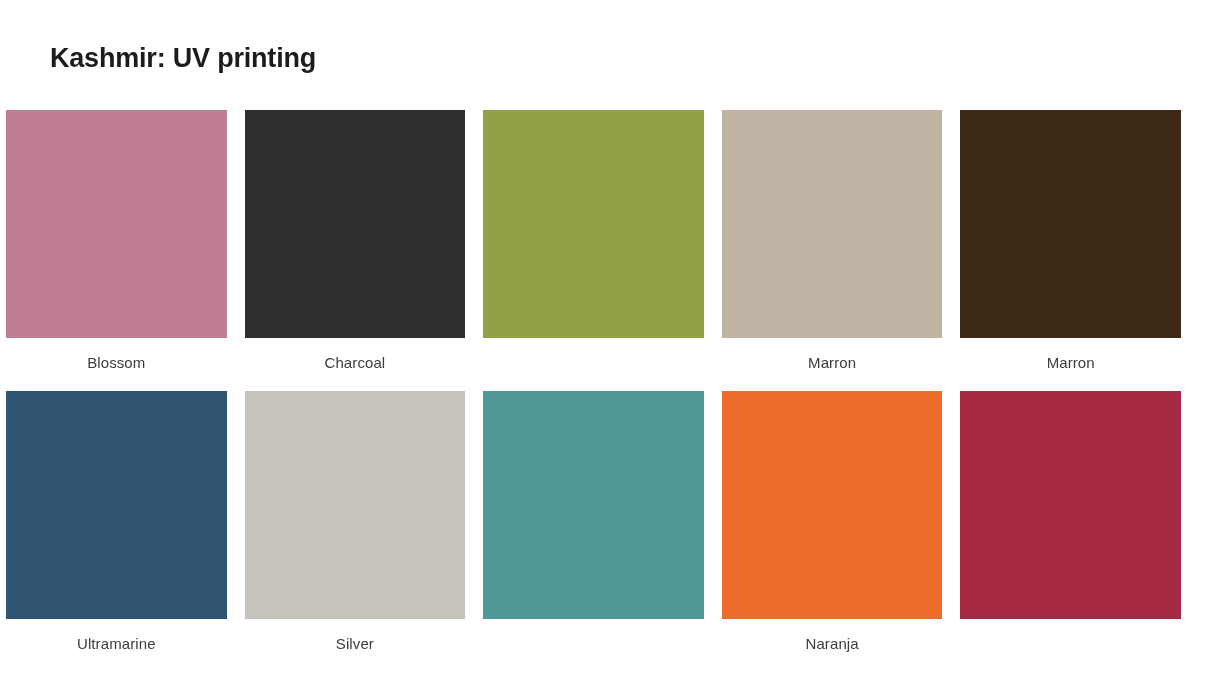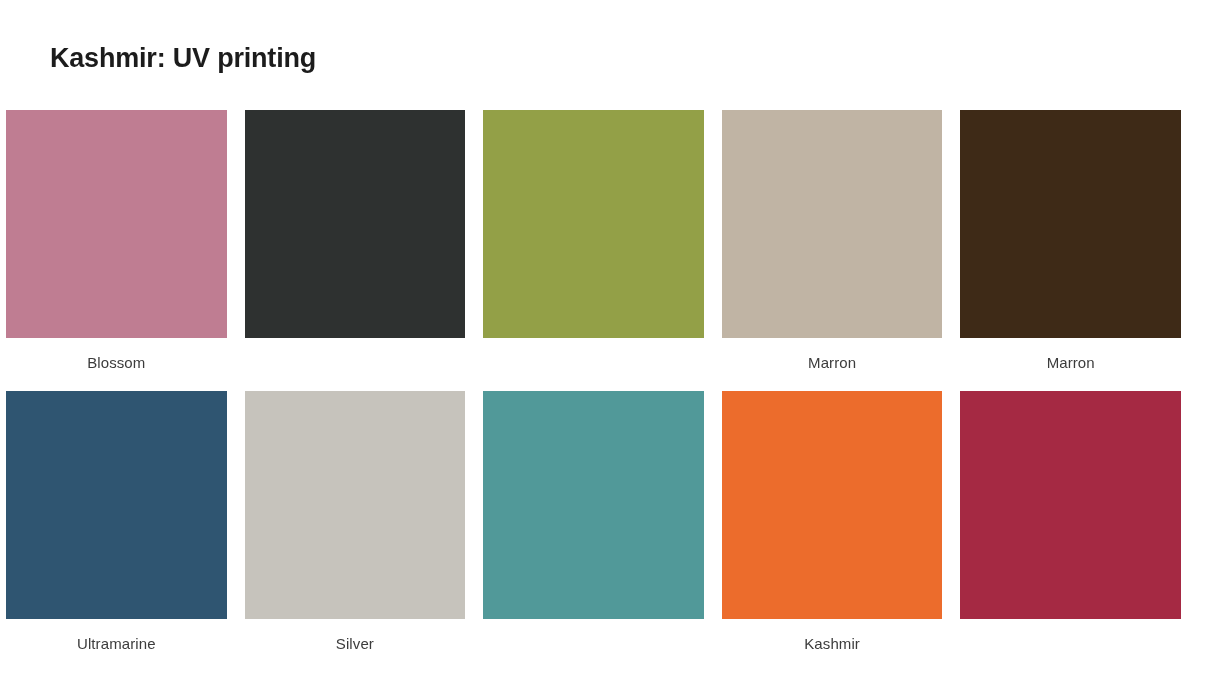--- a/index.html
+++ b/index.html
@@ -77,20 +77,21 @@
 
   <div class="palette-grid">
 
     <div class="swatch-row">
       <div class="swatch-cell">
         <span class="swatch-chip" style="background-color: rgb(191, 125, 146);"></span>
         <span class="swatch-label" style="color: rgb(60, 60, 60);">Blossom</span>
       </div>
       <div class="swatch-cell">
         <span class="swatch-chip" style="background-color: rgb(46, 49, 48);"></span>
+        <span class="swatch-label" style="color: rgb(60, 60, 60);">Charcoal</span>
       </div>
       <div class="swatch-cell">
         <span class="swatch-chip" style="background-color: rgb(147, 160, 71);"></span>
       </div>
       <div class="swatch-cell">
         <span class="swatch-chip" style="background-color: rgb(192, 180, 164);"></span>
         <span class="swatch-label" style="color: rgb(60, 60, 60);">Marron</span>
       </div>
       <div class="swatch-cell">
         <span class="swatch-chip" style="background-color: rgb(62, 42, 23);"></span>
@@ -105,21 +106,21 @@
       </div>
       <div class="swatch-cell">
         <span class="swatch-chip" style="background-color: rgb(198, 195, 188);"></span>
         <span class="swatch-label" style="color: rgb(60, 60, 60);">Silver</span>
       </div>
       <div class="swatch-cell">
         <span class="swatch-chip" style="background-color: rgb(81, 153, 153);"></span>
       </div>
       <div class="swatch-cell">
         <span class="swatch-chip" style="background-color: rgb(236, 108, 44);"></span>
-        <span class="swatch-label" style="color: rgb(60, 60, 60);">Kashmir</span>
+        <span class="swatch-label" style="color: rgb(60, 60, 60);">Naranja</span>
       </div>
       <div class="swatch-cell">
         <span class="swatch-chip" style="background-color: rgb(165, 41, 67);"></span>
       </div>
     </div>
 
   </div>
 </div>
 
 </body></html>

